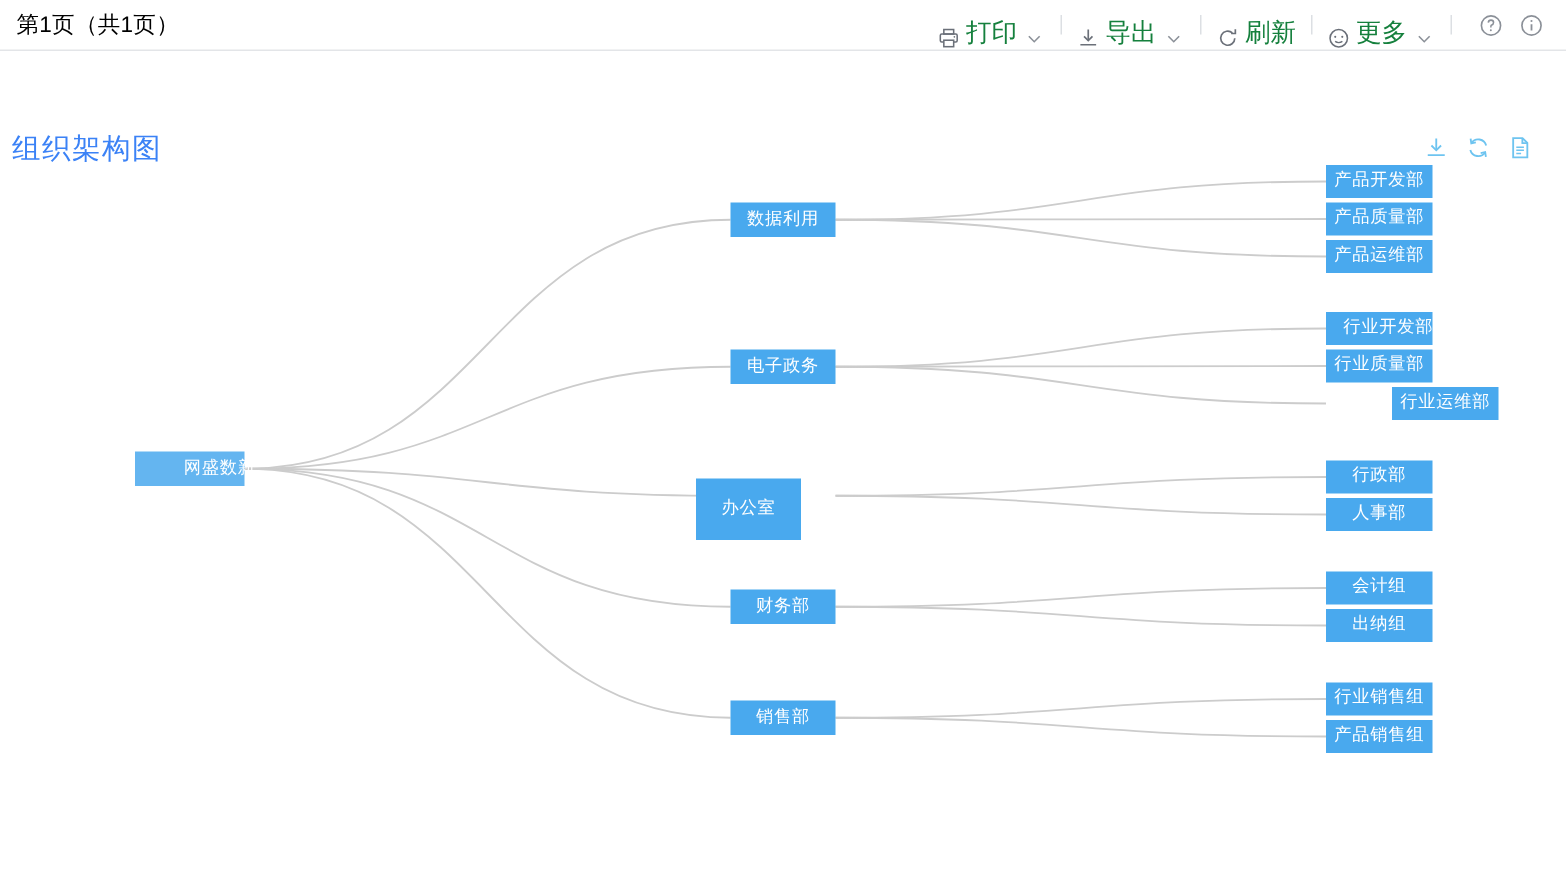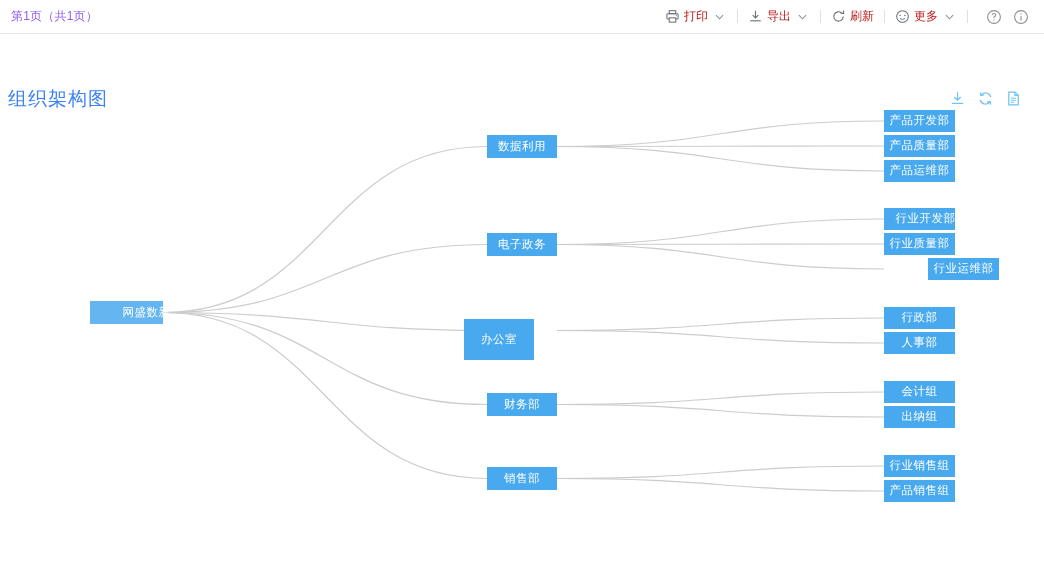--- a/index.html
+++ b/index.html
@@ -17,37 +17,37 @@
     left: 0; top: 0;
     width: 1044px; height: 34px;
     border-bottom: 1px solid #e3e5e8;
     background: #ffffff;
     display: flex;
     align-items: center;
     justify-content: space-between;
   }
   .page-indicator {
     margin-left: 11px;
-    font-size: 12px;
-    color: #8b5cf6;
+    font-size: 15px;
+    color: #000000;
     letter-spacing: .2px;
     white-space: nowrap;
   }
   .toolbar-right {
     display: flex;
     align-items: center;
     margin-right: 14px;
     height: 100%;
   }
   .tb-group {
     display: flex;
-    align-items: center;
+    align-items: flex-end;
     height: 100%;
-    color: #b91c1c;
-    font-size: 12px;
+    color: #15803d;
+    font-size: 17px;
     cursor: default;
     padding: 0 2px;
   }
   .tb-group .lbl { margin-left: 4px; white-space: nowrap; }
   .tb-ico {
     display: inline-flex;
     align-items: center;
     justify-content: center;
     width: 15px; height: 15px;
   }

